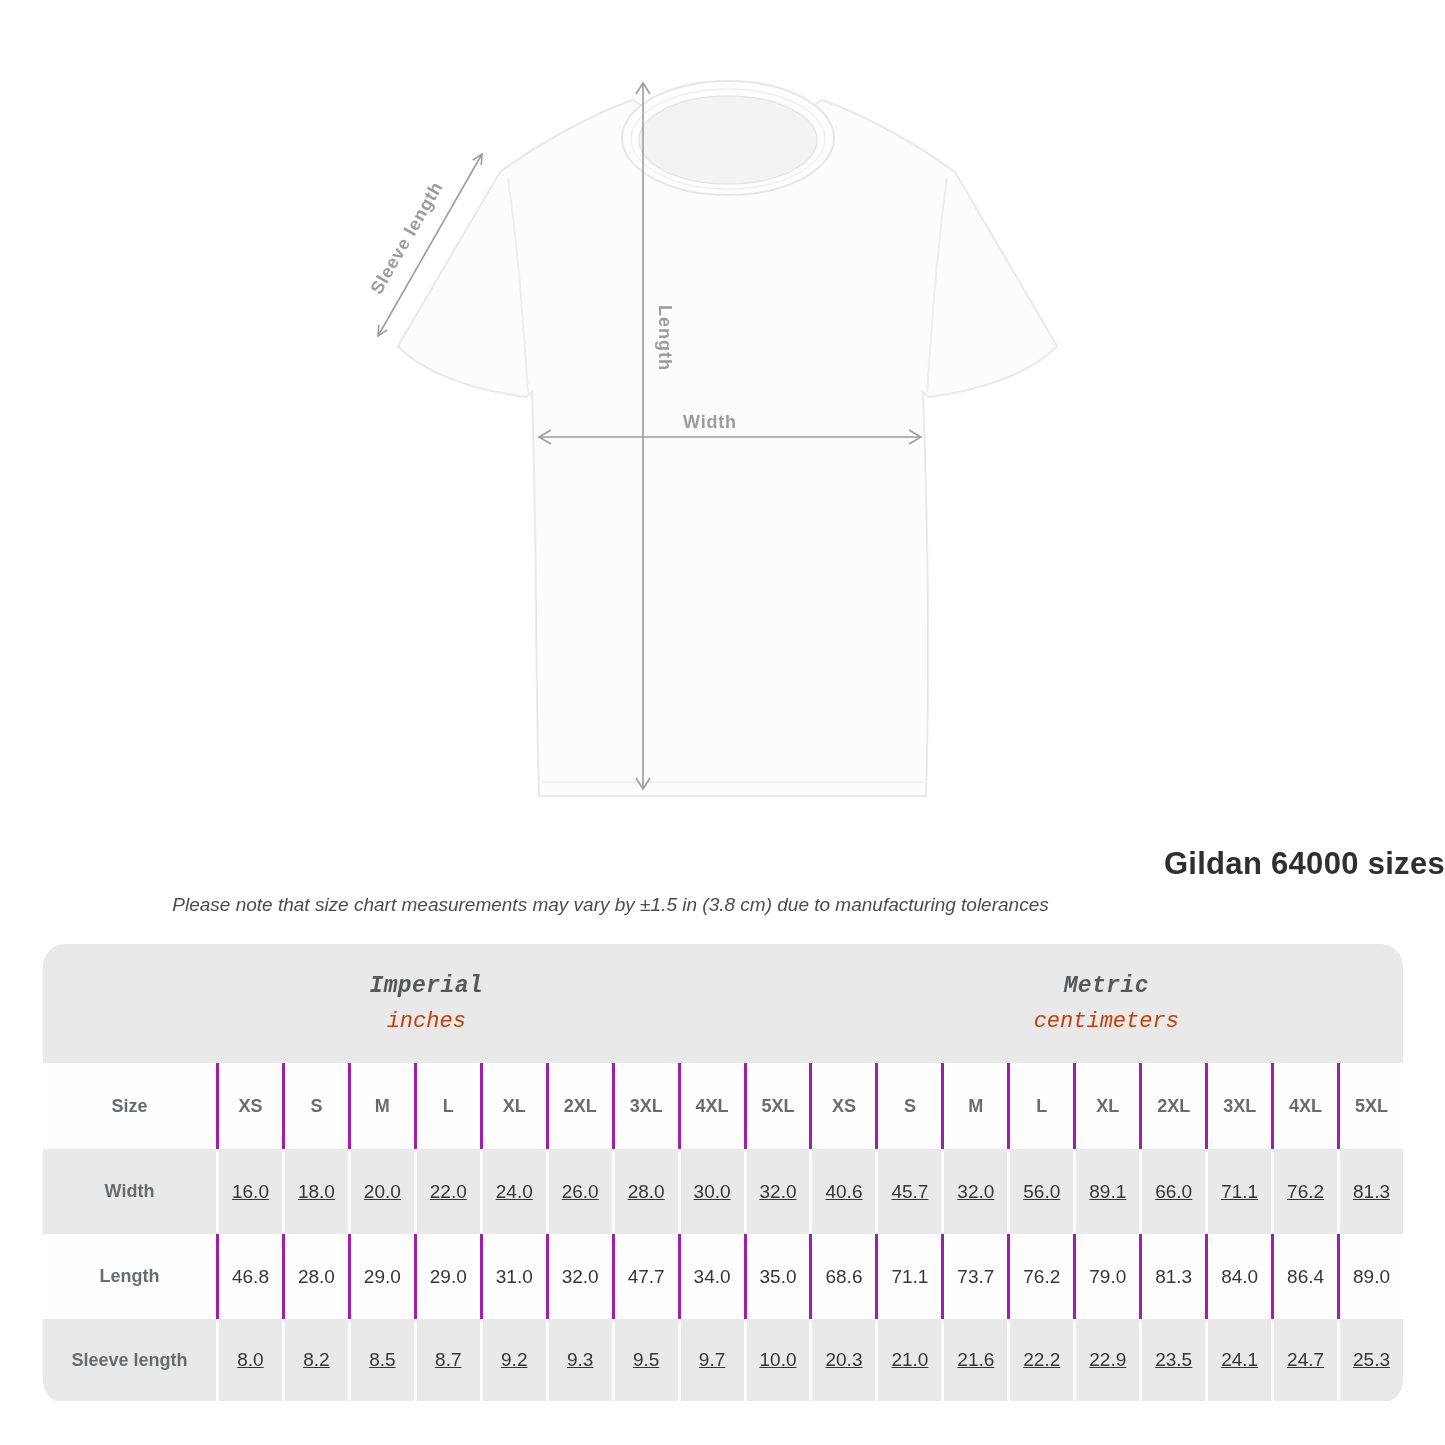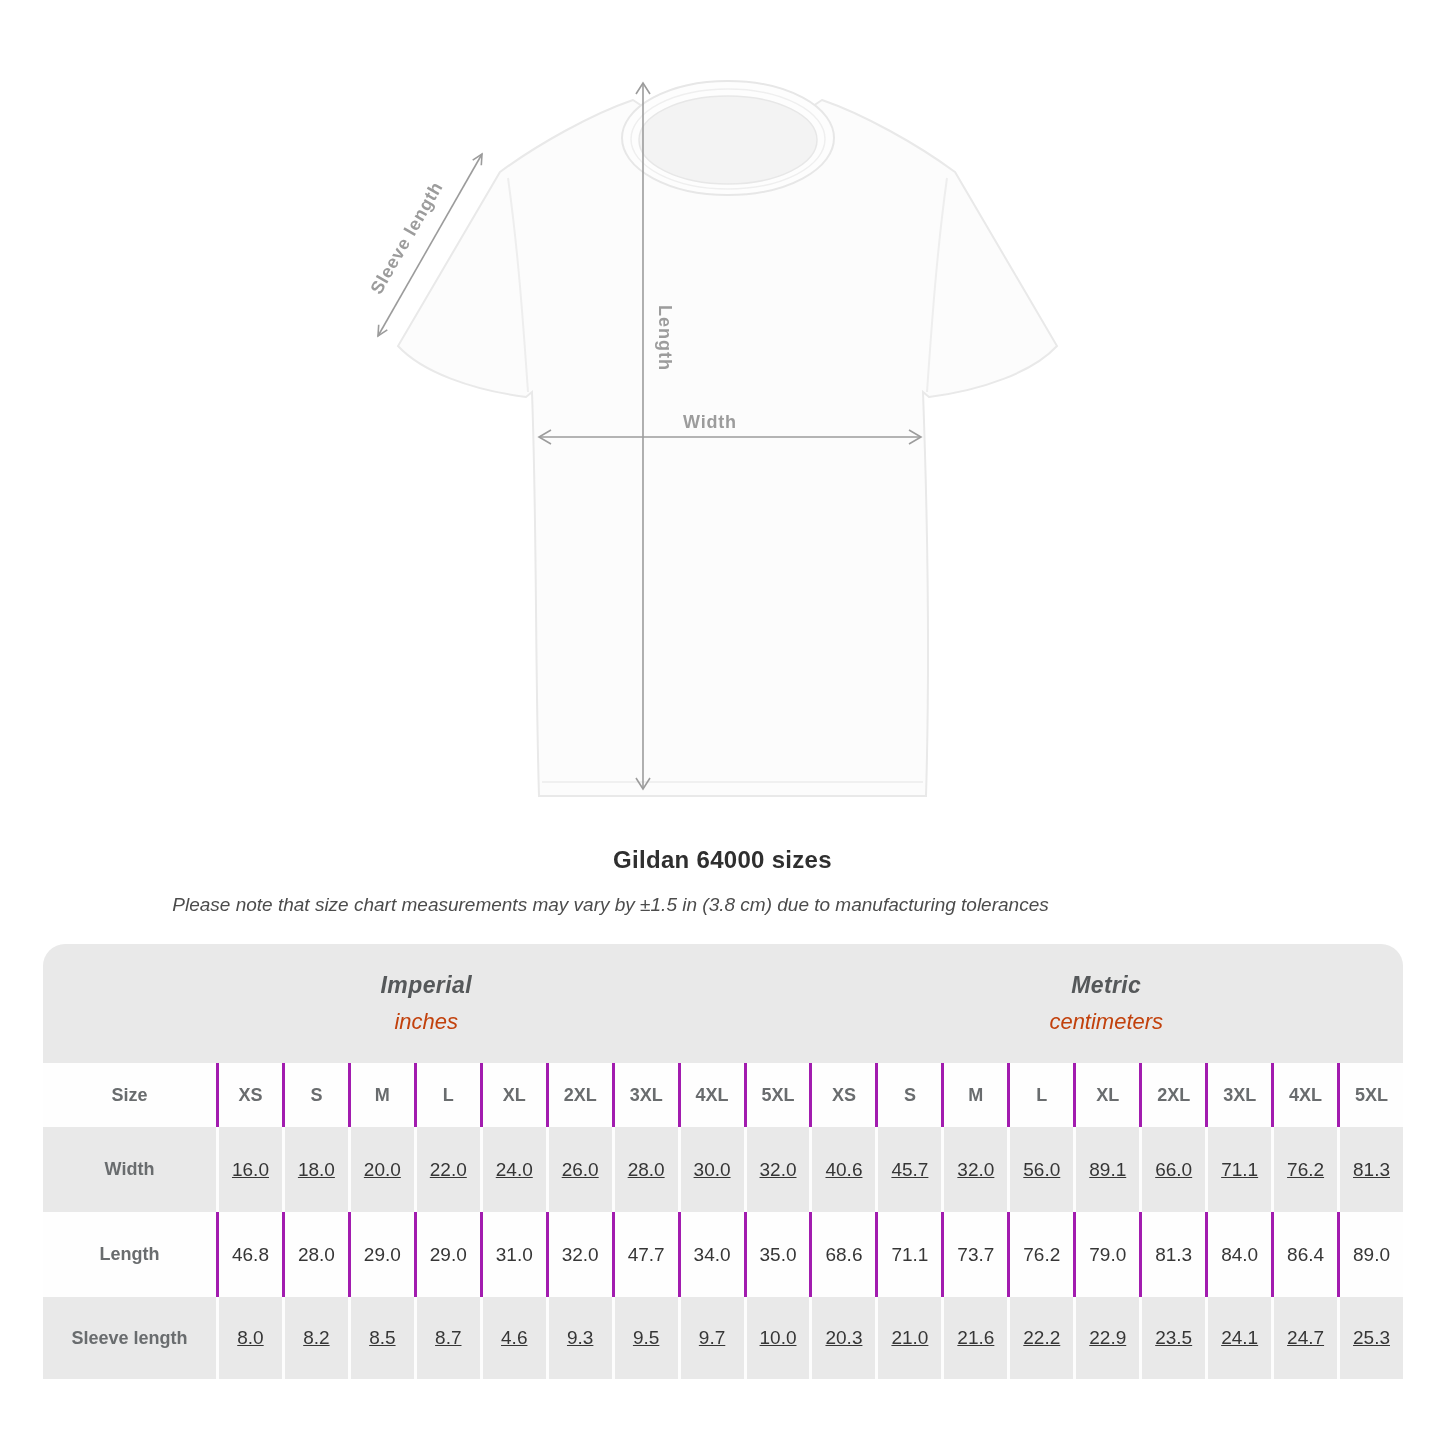--- a/index.html
+++ b/index.html
@@ -13,46 +13,46 @@
   .diagram svg{position:absolute;left:340px;top:60px;}
   .dim-label{
     position:absolute;color:#9c9c9c;font-weight:bold;font-size:18px;
     letter-spacing:0.8px;white-space:nowrap;user-select:none;
   }
   .dim-sleeve{left:407px;top:238px;transform:translate(-50%,-50%) rotate(-60deg);}
   .dim-length{left:664px;top:338px;transform:translate(-50%,-50%);writing-mode:vertical-rl;letter-spacing:1px;}
   .dim-width{left:710px;top:422px;transform:translate(-50%,-50%);}
   
   .title{
-    position:absolute;left:0;top:846px;width:1445px;text-align:center;
-    font-size:24px;font-weight:bold;color:#2f2f2f;letter-spacing:0.3px;
+    position:absolute;left:0;top:846px;width:1445px;text-align:right;
+    font-size:31px;font-weight:bold;color:#2f2f2f;letter-spacing:0.3px;
   }
   .note{
     position:absolute;left:0;top:894px;width:1221px;text-align:center;
     font-size:19px;font-style:italic;color:#4c4c4c;
   }
   
   .size-table{
     position:absolute;left:43px;top:944px;width:1360px;height:459px;
     border-radius:22px;overflow:hidden;background:#ffffff;
   }
   .band{display:flex;height:119px;background:#e9e9e9;}
-  .band-half{display:flex;flex-direction:column;align-items:center;justify-content:center;gap:10px;}
+  .band-half{display:flex;flex-direction:column;align-items:center;justify-content:center;gap:10px;font-family:Liberation Mono, monospace;}
   .band-half.imperial{width:calc((100% - 173px)/2 + 173px);}
   .band-half.metric{flex:1;}
   .band-title{font-size:23px;font-weight:bold;font-style:italic;color:#55585a;letter-spacing:0.4px;}
   .band-sub{font-size:22px;font-style:italic;color:#c2410c;}
   .trow{display:grid;grid-template-columns:173px repeat(18,1fr);}
   .trow .cell{
     display:flex;align-items:center;justify-content:center;
     font-size:19px;color:#363636;background:#fefefe;
   }
   .trow .cell.hdr{font-size:18px;font-weight:bold;color:#696c6e;}
   .trow .cell.rlabel{font-size:18px;font-weight:bold;color:#696c6e;}
-  .r-size{height:64px;text-align:right;}
+  .r-size{height:86px;text-align:right;}
   .r-data{height:85px;}
   .r-last{height:82px;}
   .trow.white .cell + .cell{border-left:3px solid #a21caf;}
   .trow.gray  .cell{background:#e9e9e9;}
   .trow.gray  .cell + .cell{border-left:3px solid #fdfdfd;text-decoration:underline;}
   .trow .cell.msep{border-left-width:7px;}
 </style>
 </head>
 <body>
 
@@ -186,21 +186,21 @@
     <div class="cell">86.4</div>
     <div class="cell">89.0</div>
   </div>
 
   <div class="trow gray r-last">
     <div class="cell rlabel">Sleeve length</div>
     <div class="cell">8.0</div>
     <div class="cell">8.2</div>
     <div class="cell">8.5</div>
     <div class="cell">8.7</div>
-    <div class="cell">4.6</div>
+    <div class="cell">9.2</div>
     <div class="cell">9.3</div>
     <div class="cell">9.5</div>
     <div class="cell">9.7</div>
     <div class="cell">10.0</div>
     <div class="cell msep">20.3</div>
     <div class="cell">21.0</div>
     <div class="cell">21.6</div>
     <div class="cell">22.2</div>
     <div class="cell">22.9</div>
     <div class="cell">23.5</div>

